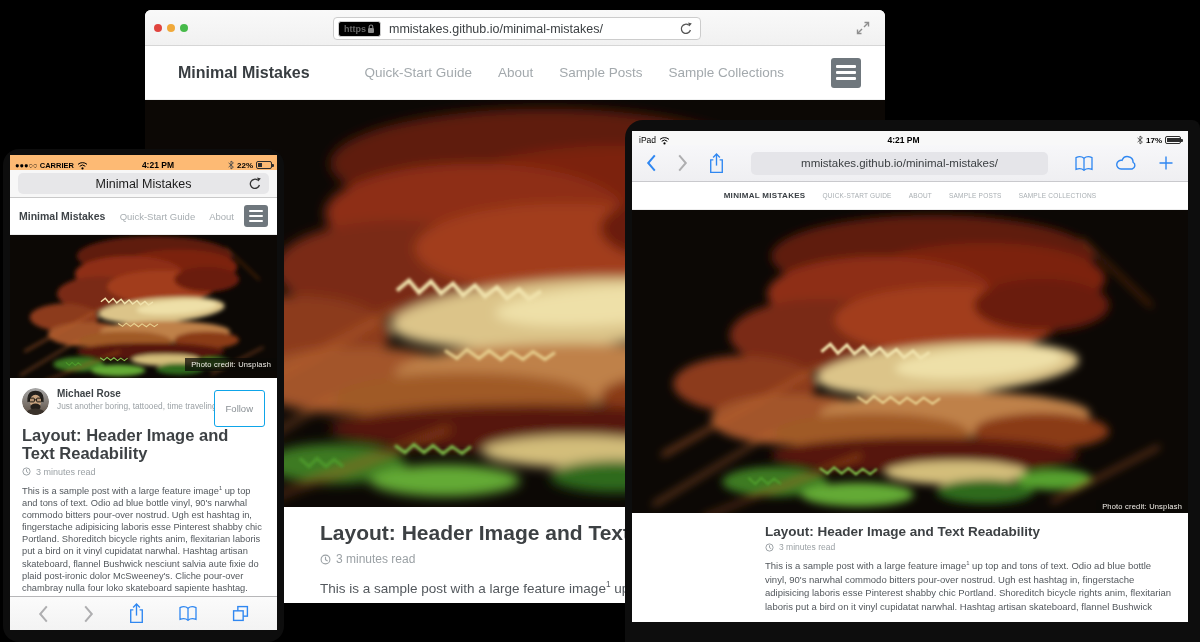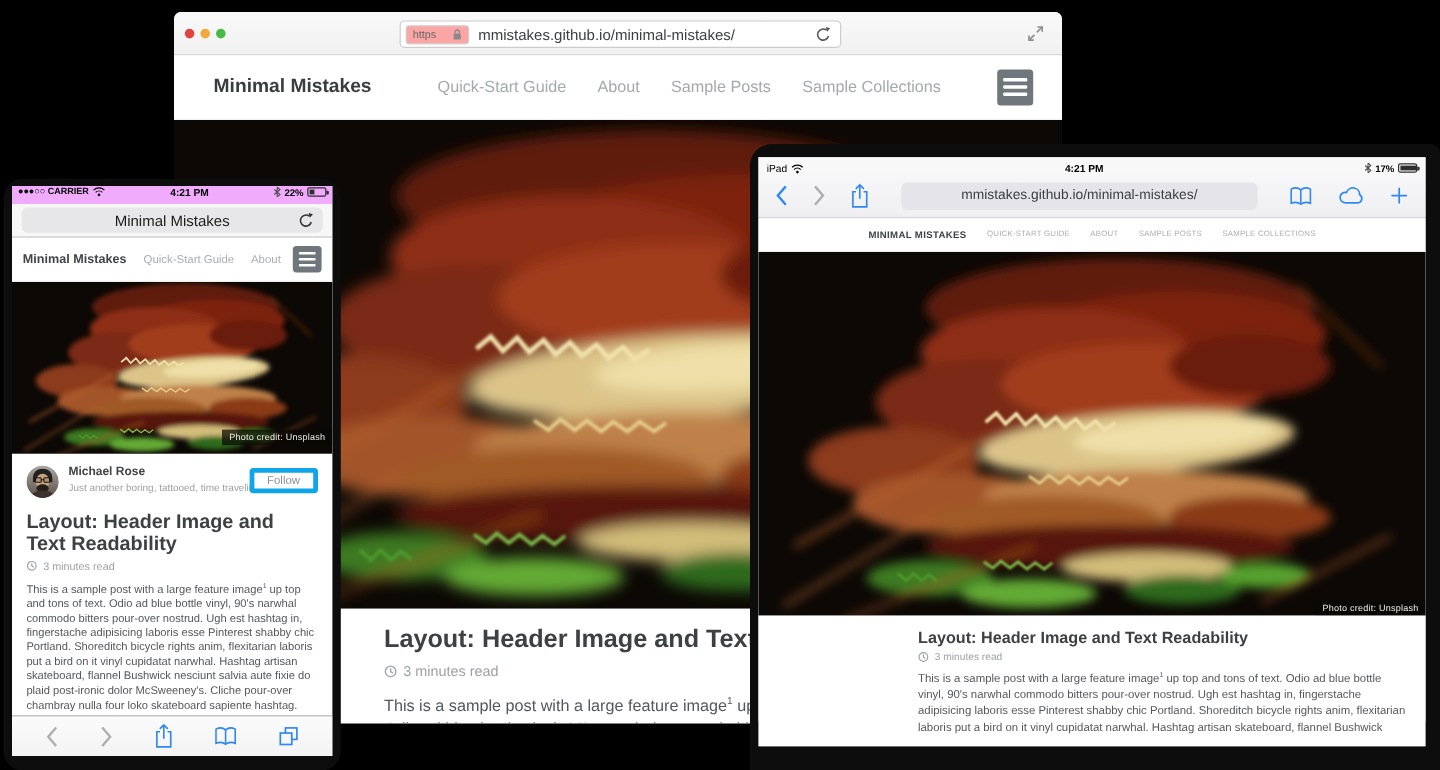--- a/index.html
+++ b/index.html
@@ -16,60 +16,60 @@
   .hamburger i { display:block; height:3px; background:#fff; border-radius:1px; }
 
   
   .win { position:absolute; left:145px; top:10px; width:740px; height:593px; background:#fff; border-radius:6px; overflow:hidden; z-index:1; }
   .d-toolbar { position:relative; height:36px; background:linear-gradient(#f9f9f9,#f1f1f1); border-bottom:1px solid #d6d6d6; }
   .tl { position:absolute; top:14px; width:8px; height:8px; border-radius:50%; }
   .tl.red { left:9px; background:#e0443e; }
   .tl.yel { left:22px; background:#f0a93a; }
   .tl.grn { left:35px; background:#47ba4a; }
   .d-urlfield { position:absolute; left:188px; top:7px; width:368px; height:23px; background:#fff; border:1px solid #ccc; border-radius:4px; display:flex; align-items:center; }
-  .https-badge { display:flex; align-items:center; gap:13px; background:#fca5a5; border:1px solid #cfcfcf; border-radius:3px; margin-left:4px; padding:2px 5px; font-size:9px; color:#666; }
+  .https-badge { display:flex; align-items:center; gap:1px; background:#000000; border:1px solid #cfcfcf; border-radius:3px; margin-left:4px; padding:2px 5px; font-size:9px; color:#666;font-weight:bold; }
   .d-url { margin-left:8px; font-size:12.5px; color:#3c4043; }
   .d-reload { position:absolute; right:7px; top:4px; color:#555; }
   .d-expand { position:absolute; right:14px; top:10px; color:#8f8f8f; }
   .d-nav { height:54px; background:#fff; border-bottom:1px solid #f0f1f1; display:flex; align-items:center; padding:0 24px 0 33px; }
   .d-brand { font-size:16px; font-weight:bold; color:#383d41; }
   .d-links { display:flex; gap:26px; margin-left:55px; }
   .d-links span { font-size:13.5px; color:#a3a9ad; }
   .d-hero { height:407px; }
   .d-content { height:96px; padding:14px 20px 0 175px; overflow:hidden; }
   .d-title { font-size:21px; font-weight:800; color:#3d4144; white-space:nowrap; }
   .meta { display:flex; align-items:center; gap:5px; color:#9ba1a5; }
   .d-meta { margin-top:7px; font-size:12px; }
   .d-body { margin-top:12px; font-size:13.5px; color:#53585d; line-height:1.45; }
   .nowrap { white-space:nowrap; overflow:hidden; }
 
   
   .iphone { position:absolute; left:3px; top:149px; width:281px; height:493px; background:#0d0d0d; border-radius:16px; z-index:2; }
   .ip-screen { position:absolute; left:7px; top:6px; width:267px; height:475px; background:#fff; overflow:hidden; }
-  .ip-status { height:15px; background:#f0abfc; display:flex; align-items:flex-start; padding:0 5px; font-size:8.5px; color:#000; }
+  .ip-status { height:15px; background:#fdba74; display:flex; align-items:flex-end; padding:0 5px; font-size:8.5px; color:#000; }
   .ip-status .mid { flex:1; text-align:center; font-weight:bold; }
   .sbgroup { display:flex; align-items:center; gap:3px; }
   .batt { position:relative; width:16px; height:8px; border:1px solid #2e2e2e; border-radius:2px; }
   .batt::after { content:""; position:absolute; right:-3px; top:2px; width:2px; height:3px; background:#2e2e2e; border-radius:0 1px 1px 0; }
   .batt i { position:absolute; left:1px; top:1px; bottom:1px; background:#2e2e2e; }
   .ip-urlbar { position:relative; height:28px; background:#f7f7f7; border-bottom:1px solid #c9c9c9; }
   .ip-field { position:absolute; left:8px; right:8px; top:3px; height:21px; background:#e7e7e9; border-radius:5px; display:flex; align-items:center; justify-content:center; font-size:12.5px; color:#1c1c1c; }
   .ip-reload { position:absolute; right:7px; top:4px; color:#333; }
   .ip-nav { height:37px; background:#fff; border-bottom:1px solid #ececec; display:flex; align-items:center; padding:0 9px; }
   .ip-brand { font-size:10.5px; font-weight:bold; color:#3f4448; }
   .ip-links { display:flex; gap:14px; margin-left:auto; margin-right:10px; }
   .ip-links span { font-size:9.5px; color:#a8aeb2; }
   .ip-hero { height:143px; }
   .ip-content { position:relative; padding:10px 12px 0 12px; }
   .ip-author { display:flex; align-items:flex-start; }
   .av { border-radius:50%; overflow:hidden; flex:0 0 auto; }
   .ip-author .who { margin-left:8px; }
   .ip-author .name { font-size:10px; font-weight:bold; color:#3f4448; }
   .ip-author .bio { font-size:8.3px; color:#9ba1a5; margin-top:2px; }
-  .follow { position:absolute; right:12px; top:12px; background:#fff; border:4px solid #0ea5e9; border-radius:3px; font-size:9.5px; color:#8a9095; padding:1px 11px; }
+  .follow { position:absolute; right:12px; top:12px; background:#fff; border:1px solid #0ea5e9; border-radius:3px; font-size:9.5px; color:#8a9095; padding:12px 11px; }
   .ip-title { margin-top:11px; font-size:16.5px; font-weight:800; line-height:1.12; color:#3d4144; }
   .ip-meta { margin-top:4px; font-size:9px; }
   .ip-p1 { margin-top:8px; font-size:9.3px; line-height:1.3; color:#53585d; max-height:108px; overflow:hidden; }
   .ip-p2 { margin-top:6px; font-size:9.3px; color:#53585d; white-space:nowrap; overflow:hidden; }
   .ip-toolbar { position:absolute; left:0; right:0; bottom:0; height:34px; background:linear-gradient(#fbfbfb,#f3f3f3); border-top:1px solid #b6b6b8; display:flex; align-items:center; justify-content:space-between; padding:0 28px; }
   .ic-gray { color:#aeaeb0; }
   .ic-blue { color:#2f87f1; }
 
   
   .ipad { position:absolute; left:625px; top:120px; width:575px; height:530px; background:#0d0d0d; border-radius:18px 8px 0 0; z-index:3; }

